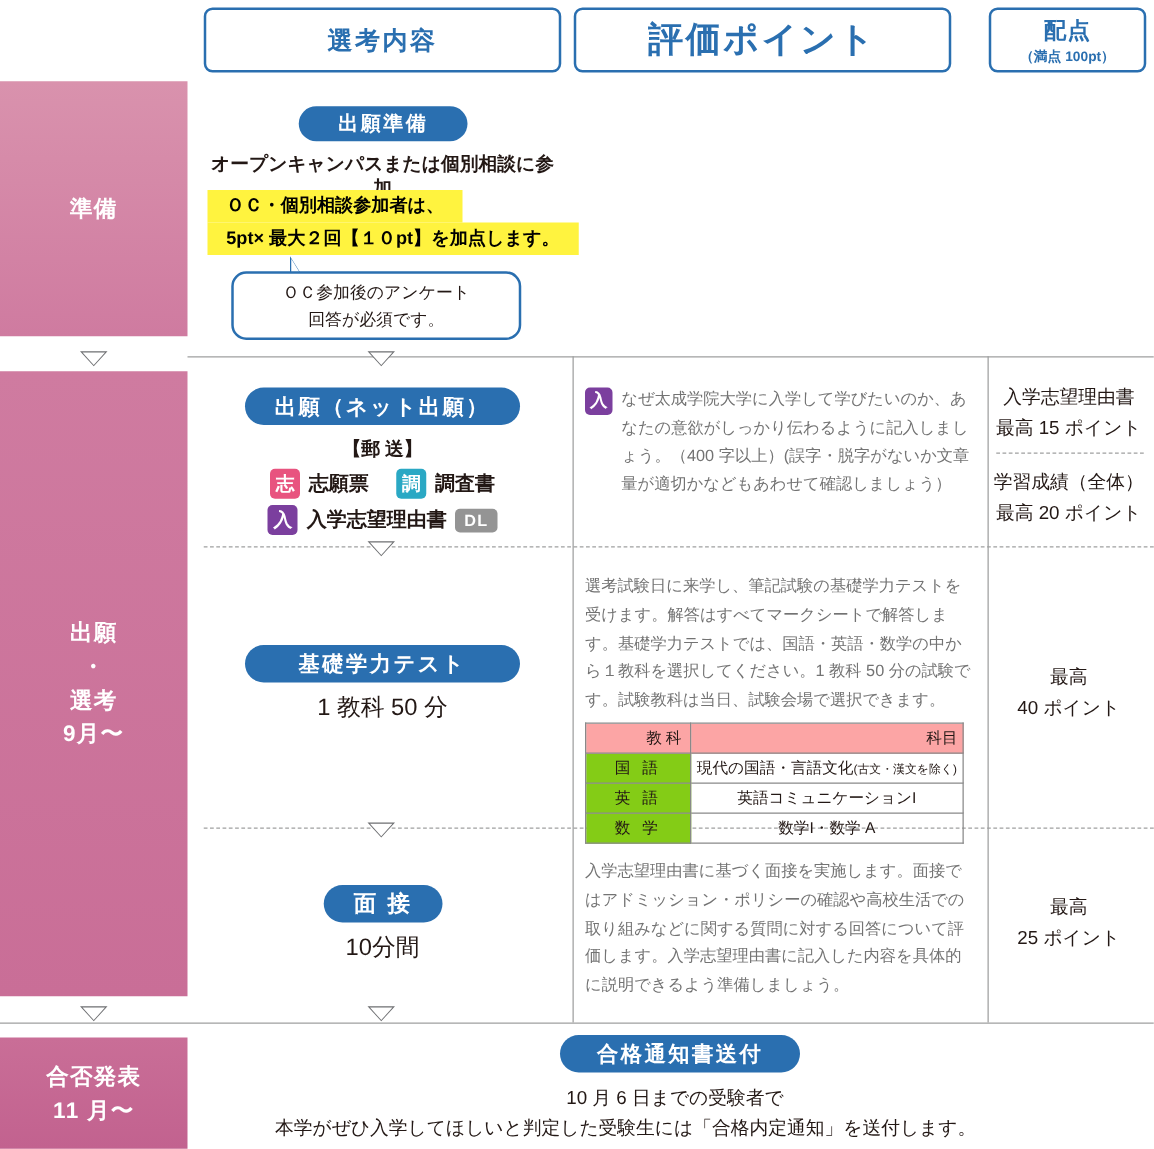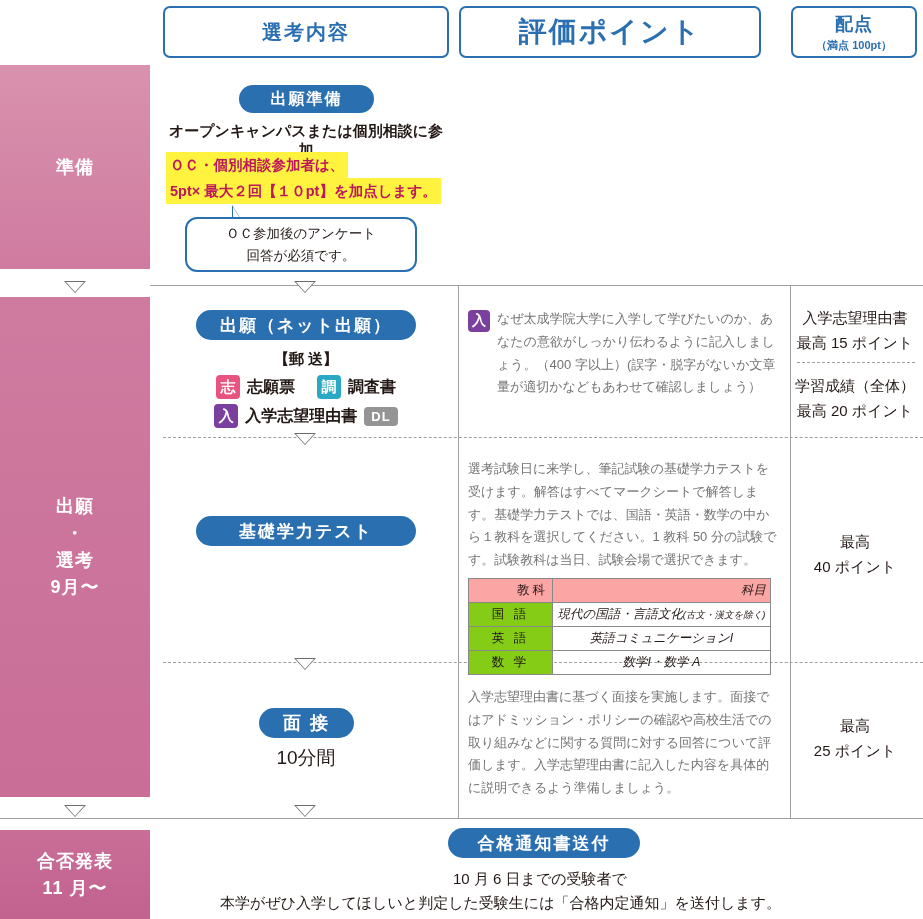--- a/index.html
+++ b/index.html
@@ -84,25 +84,25 @@
     justify-content: center;
     letter-spacing: 2px;
   }
 
   .ctext { position: absolute; text-align: center; }
 
   
   .hl {
     position: absolute;
     background: #fff33f;
-    color: #be185d;
+    color: #000000;
     font-weight: bold;
     font-size: 14.5px;
     line-height: 1.55;
-    padding: 2px 4px;
+    padding: 2px 15px;
     white-space: nowrap;
   }
 
   
   .bubble {
     position: absolute;
     border: 2px solid #2a6fb0;
     border-radius: 12px;
     background: #fff;
     color: #231815;
@@ -182,21 +182,21 @@
     border-collapse: collapse;
     font-size: 12.5px;
   }
   table.subj td {
     border: 1px solid #898989;
     padding: 3px 4px;
     text-align: center;
     color: #231815;
   }
   table.subj td.k { background: #84cc16; width: 84px; letter-spacing: 3px; }
-  table.subj td.v { width: 218px; font-style: italic; }
+  table.subj td.v { width: 218px; }
   table.subj tr.head td { background: #fca5a5; font-weight: normal; text-align: right; }
   .tiny { font-size: 9.5px; }
 
   
   .pts {
     position: absolute;
     text-align: center;
     font-size: 15px;
     line-height: 1.65;
   }
@@ -309,20 +309,21 @@
     <div>学習成績（全体）</div>
     <div>最高 20 ポイント</div>
   </div>
 
   <div class="tri-o" style="left:294px; top:433px;"></div>
   <div class="tri-i" style="left:296px; top:434px;"></div>
 
   <div class="pill" style="position:absolute; left:196px; top:516px; width:220px; height:30px; font-size:17px;">
     <span>基礎学力テスト</span>
   </div>
+  <div class="ctext" style="left:163px; top:553px; width:286px; font-size:19px;">1 教科 50 分</div>
 
   <div class="evaltext" style="left:468px; top:458px; width:312px;">選考試験日に来学し、筆記試験の基礎学力テストを受けます。解答はすべてマークシートで解答します。基礎学力テストでは、国語・英語・数学の中から１教科を選択してください。1 教科 50 分の試験です。試験教科は当日、試験会場で選択できます。</div>
 
   <table class="subj" style="left:468px; top:578px;">
     <tbody>
         <tr class="head">
       <td class="k">教科</td>
       <td class="v">科目</td>
     </tr>
     <tr>

